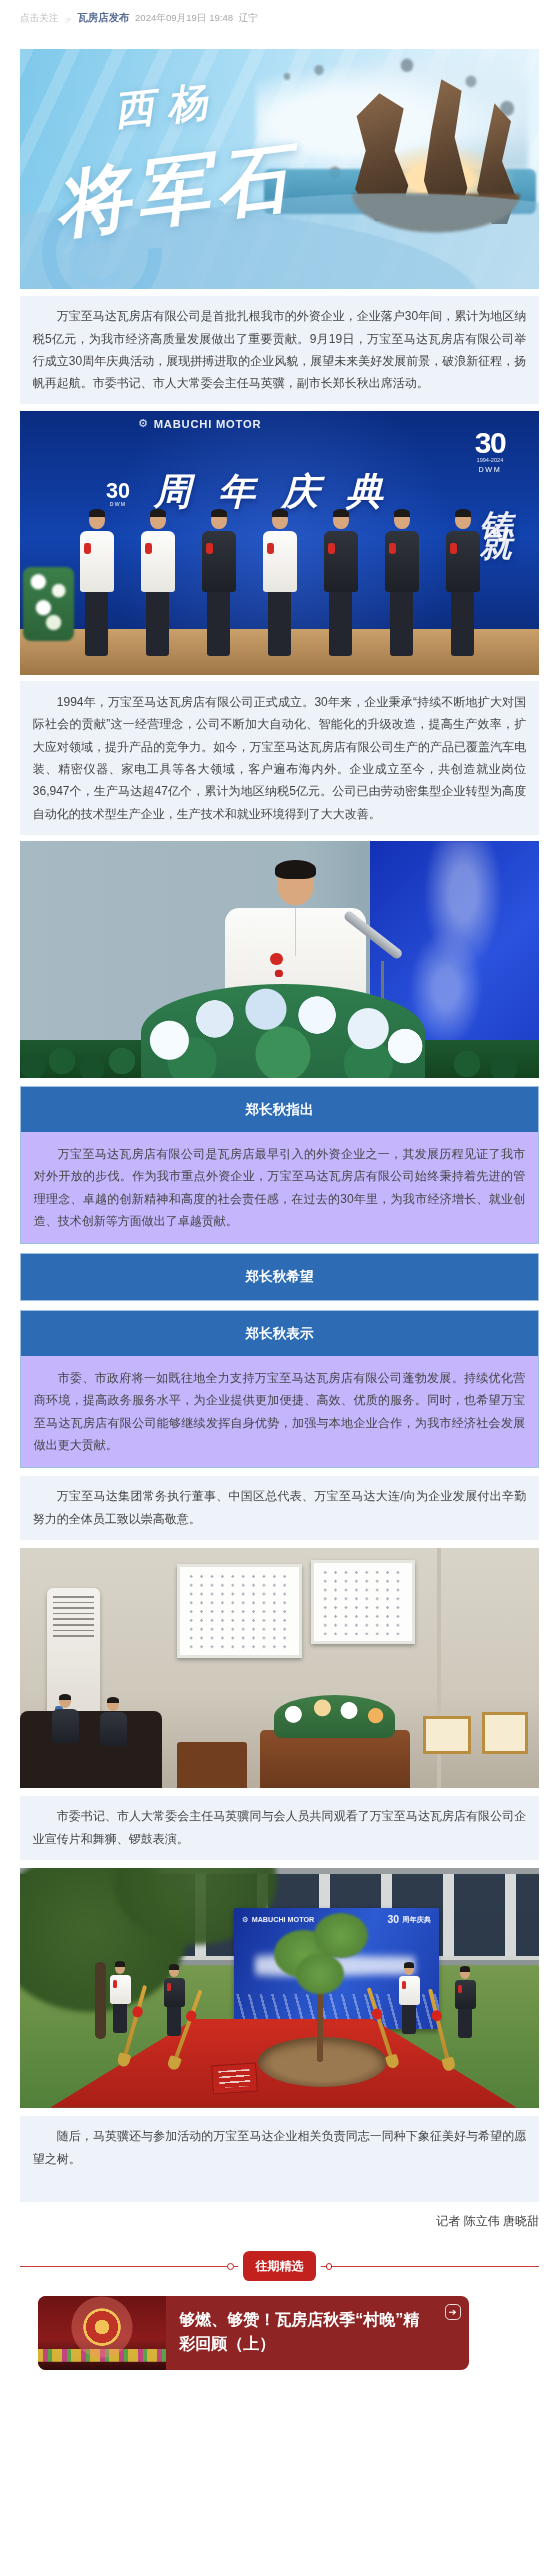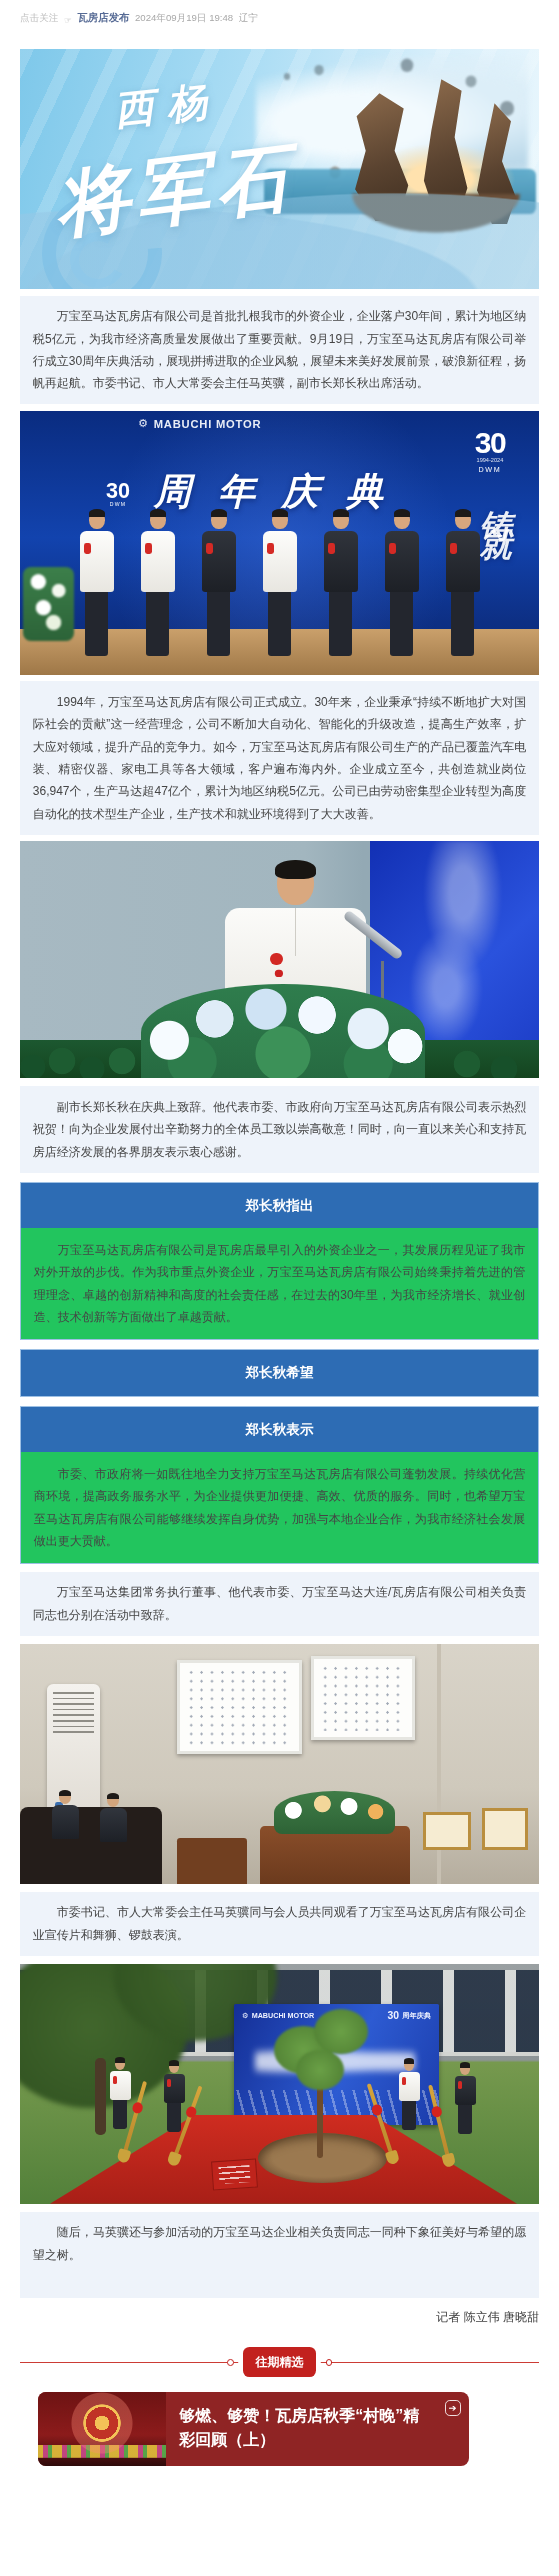--- a/index.html
+++ b/index.html
@@ -61,21 +61,21 @@
     font-style:italic; letter-spacing:6.4px; transform:rotate(-7deg); text-shadow:0 2.4px 8px rgba(110,170,205,.7); }
 
   
   .para { background:#eef3fa; padding:9.6px 12.8px; font-size:12px; line-height:22.4px; color:#454545;
     text-align:justify; text-indent:2em; }
   .pad-extra { padding-bottom:32px; }
 
   
   .card { border:0.8px solid #9dc0e4; margin-bottom:9.6px; }
   .card-hd { background:#2d6cb4; color:#fff; text-align:center; font-size:13.6px; font-weight:700; padding:13.6px 0; }
-  .card-bd { background:#22c55e; padding:10.4px 12.8px; font-size:12px; line-height:22.4px; color:#454545;
+  .card-bd { background:#c4b5fd; padding:10.4px 12.8px; font-size:12px; line-height:22.4px; color:#454545;
     text-align:justify; text-indent:2em; }
 
   .reporter { text-align:right; font-size:12px; color:#3f3f3f; margin:4.8px 0 21px; }
 
   
   .divider { position:relative; height:29px; display:flex; align-items:flex-start; justify-content:center; margin-bottom:16px; }
   .divider .line { position:absolute; left:0; right:0; top:50%; height:0.8px; background:#cc3b35; }
   .badge { position:relative; background:#c2211e; color:#fff; font-weight:700; font-size:12px;
     padding:6.4px 12.8px; border-radius:6.4px; box-shadow:0 0 0 4.8px #fff; }
   .badge:before, .badge:after { content:""; position:absolute; top:50%; margin-top:-3.2px; width:4.8px; height:4.8px;
@@ -371,37 +371,36 @@
       <div class="p2-torso">
         <div class="p2-rosette"></div>
       </div>
     </div>
     <div class="p2-mic"></div>
     <div class="p2-micstand"></div>
     <div class="p2-plants"></div>
     <div class="p2-bouquet"></div>
   </div>
 
-  <div class="para" style="margin-bottom:9.6px">副市长郑长秋在庆典上致辞。他代表市委、市政府向万宝至马达瓦房店有限公司表示热烈祝贺！向为企业发展付出辛勤努力的全体员工致以崇高敬意！同时，向一直以来关心和支持瓦房店经济发展的各界朋友表示衷心感谢。</div>
 
   <div class="card">
     <div class="card-hd">郑长秋指出</div>
     <div class="card-bd">万宝至马达瓦房店有限公司是瓦房店最早引入的外资企业之一，其发展历程见证了我市对外开放的步伐。作为我市重点外资企业，万宝至马达瓦房店有限公司始终秉持着先进的管理理念、卓越的创新精神和高度的社会责任感，在过去的30年里，为我市经济增长、就业创造、技术创新等方面做出了卓越贡献。</div>
   </div>
 
   <div class="card">
     <div class="card-hd">郑长秋希望</div>
   </div>
 
   <div class="card" style="margin-bottom:8px">
     <div class="card-hd">郑长秋表示</div>
     <div class="card-bd">市委、市政府将一如既往地全力支持万宝至马达瓦房店有限公司蓬勃发展。持续优化营商环境，提高政务服务水平，为企业提供更加便捷、高效、优质的服务。同时，也希望万宝至马达瓦房店有限公司能够继续发挥自身优势，加强与本地企业合作，为我市经济社会发展做出更大贡献。</div>
   </div>
 
-  <div class="para" style="margin-bottom:8px">万宝至马达集团常务执行董事、他代表市委、万宝至马达大连/瓦房店有限公司相关负责同志也分别在活动中致辞。</div>
+  <div class="para" style="margin-bottom:8px">万宝至马达集团常务执行董事、中国区总代表、万宝至马达大连/向为企业发展付出辛勤努力的全体员工致以崇高敬意。</div>
 
   <div class="photo photo3" style="margin-bottom:8px">
     <div class="p3-ac"></div>
     <div class="p3-board p3-b1">
         <div class="p3-chart"></div>
       </div>
     <div class="p3-board p3-b2">
         <div class="p3-chart"></div>
       </div>
     <div class="p3-pole"></div>

